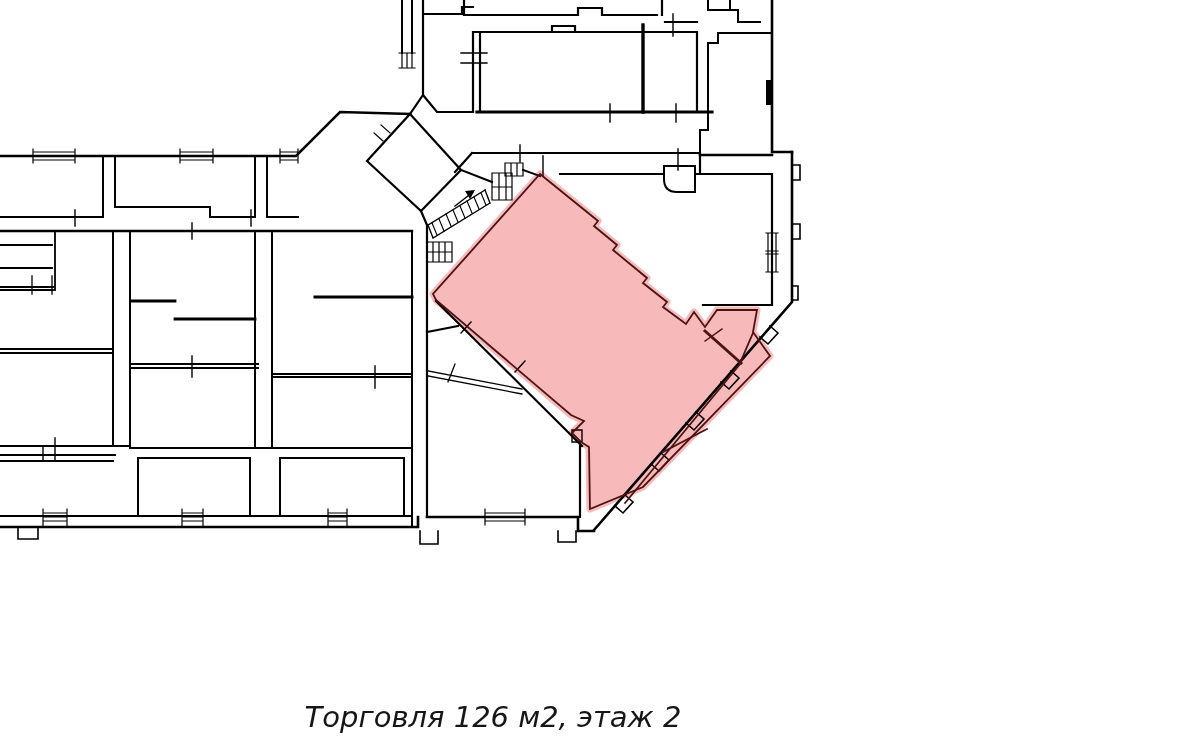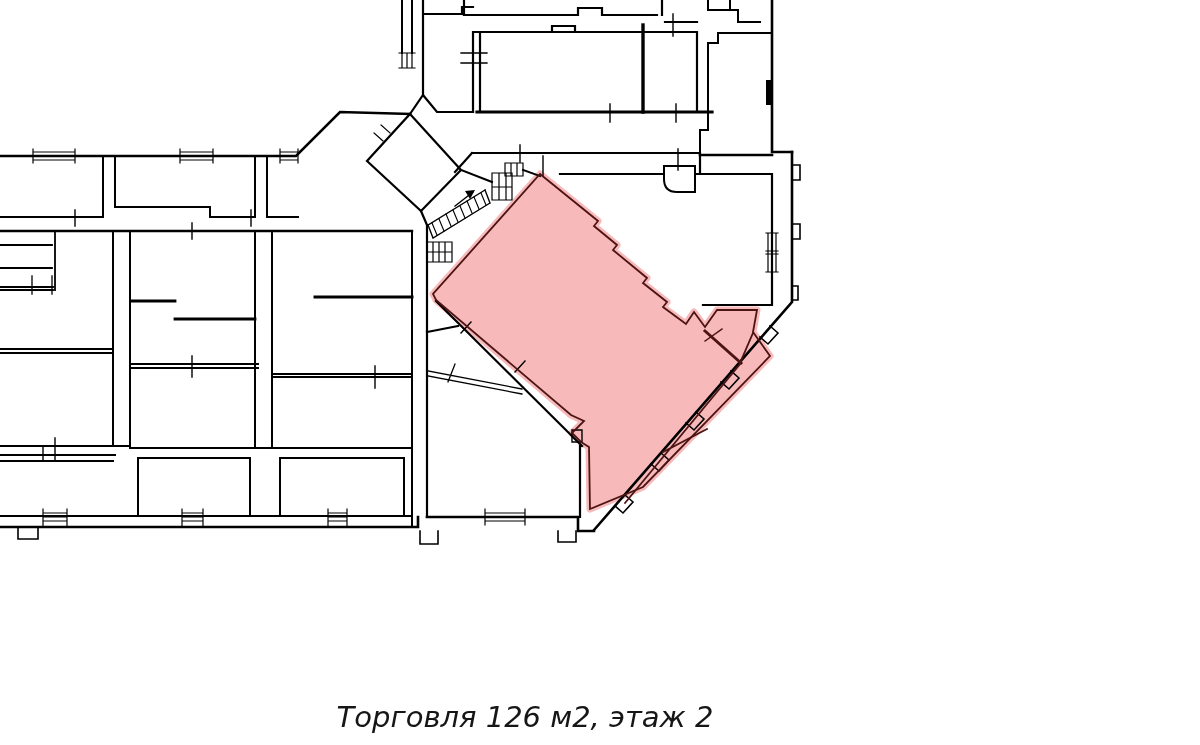--- a/index.html
+++ b/index.html
@@ -11,21 +11,20 @@
   svg.plan{position:absolute;left:0;top:0;display:block;}
   .caption{
     position:absolute;
     left:493px;top:700px;
     transform:translateX(-50%);
     font-style:italic;
     font-size:29px;
     letter-spacing:0px;
     white-space:nowrap;
     color:#161616;
-    margin-left:32px;
   }
 </style>
 </head>
 <body style="background: rgb(255, 255, 255);">
 
 <div class="stage">
 
   <svg class="plan" width="1200" height="745" viewBox="0 0 1200 745">
 
     <g stroke="#f7b9b9">

